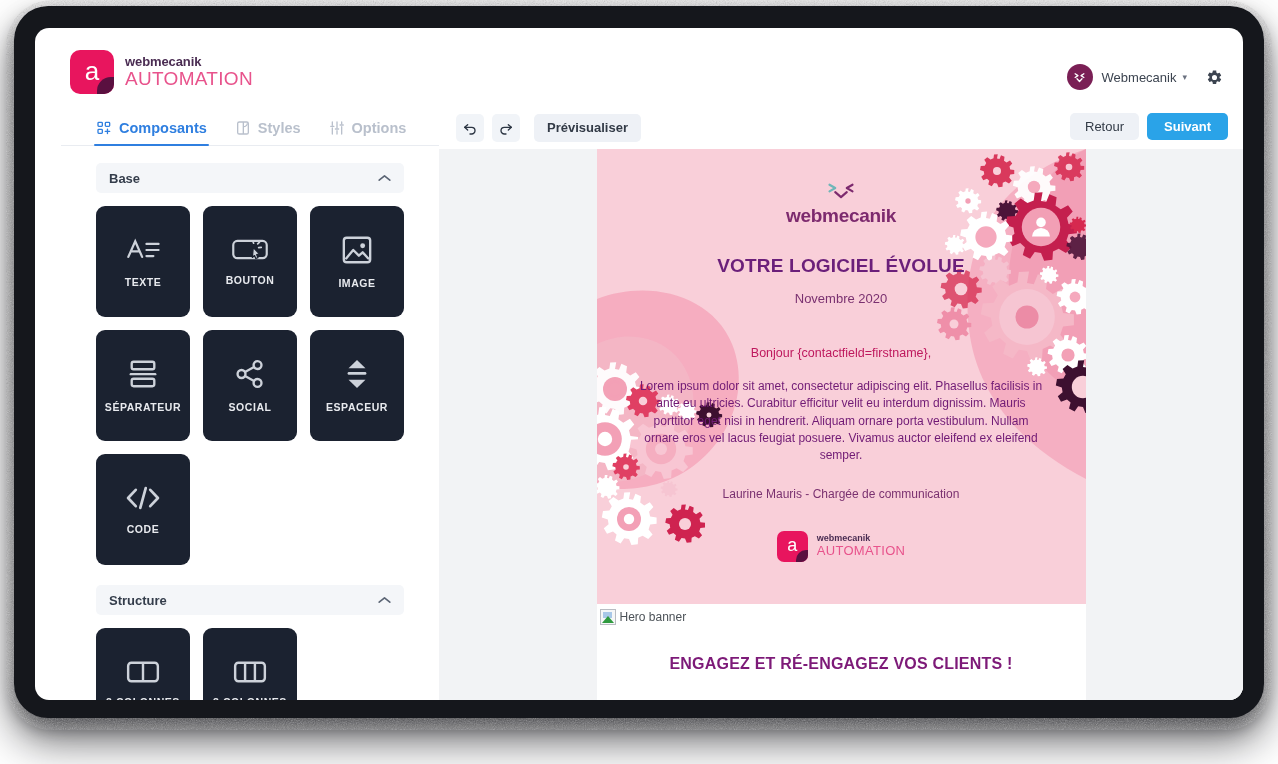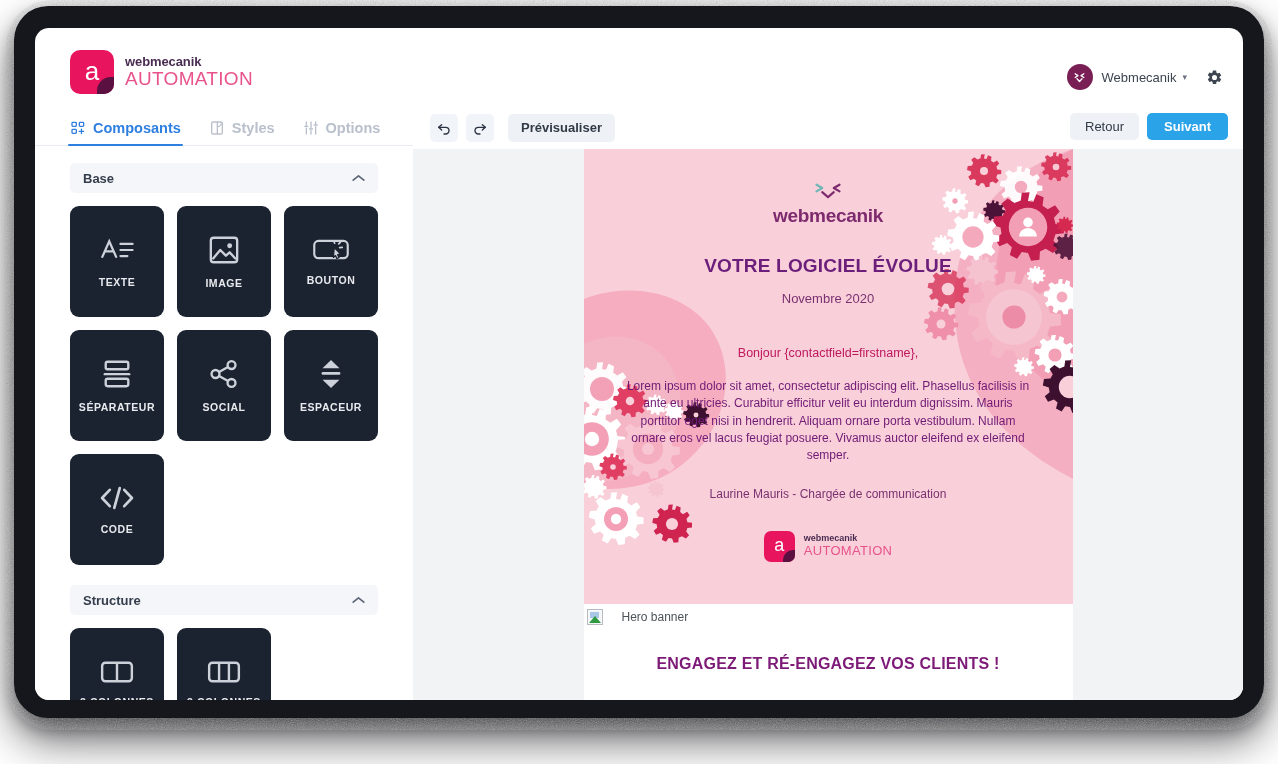--- a/index.html
+++ b/index.html
@@ -96,20 +96,21 @@
 
   
   .body-split { flex: 1 1 auto; display: flex; min-height: 0; }
 
   
   .sidebar {
     width: 378px; flex: 0 0 378px;
     background: #ffffff;
     display: flex; flex-direction: column;
     min-height: 0;
+    margin-left: 26px;
   }
   .tabs {
     display: flex; gap: 28px;
     padding: 0 0 0 35px;
     border-bottom: 1px solid #e9ecf1;
     height: 40px; flex: 0 0 40px;
     align-items: flex-end;
   }
   .tab {
     display: flex; align-items: center; gap: 7px;
@@ -272,21 +273,21 @@
     position: absolute; right: 0; bottom: 0;
     width: 12px; height: 12px; background: #5a1040;
     border-top-left-radius: 10px;
   }
   .fl-text { text-align: left; line-height: 1.08; }
   .fl-top { font-size: 9px; font-weight: bold; color: #4a2c52; }
   .fl-bottom { font-size: 13px; color: #e8538c; letter-spacing: 0.3px; }
 
   
   .broken-img {
-    display: flex; align-items: center; gap: 19px;
+    display: flex; align-items: center; gap: 4px;
     padding: 5px 3px 0 3px;
   }
   .broken-icon {
     width: 16px; height: 16px; flex: 0 0 16px;
     border: 1px solid #b9bcc2;
     background: #f6f7f8;
     position: relative; overflow: hidden;
   }
   .broken-icon .mtn {
     position: absolute; left: 1px; bottom: 1px;
@@ -410,35 +411,35 @@
         <div class="tile-grid">
           <div class="tile">
             <svg width="38" height="30" viewBox="0 0 44 34" fill="none" stroke="#cdd2da" stroke-width="2.6" stroke-linecap="round">
               <path d="M5 25 L13 7 L21 25 M8.5 18.5 H17.5"></path>
               <path d="M26 10 H40 M26 17 H40 M26 24 H34"></path>
             </svg>
             <span class="tile-label">TEXTE</span>
           </div>
 
           <div class="tile">
+            <svg width="38" height="26" viewBox="0 0 42 28" fill="none" stroke="#cdd2da" stroke-width="2.4" stroke-linecap="round" stroke-linejoin="round">
+              <rect x="2.5" y="4" width="37" height="19" rx="4.5"></rect>
+              <path d="M25 6.5 L24 4 M29.5 7.2 L31.5 5.2 M30.6 11.4 L33.4 11.1" stroke-width="1.9"></path>
+              <path d="M24.6 11.2 L31.6 18.4 L28.4 19.2 L29.8 22.4 L27.4 23.4 L26 20.2 L23.6 22.2 Z" fill="#cdd2da" stroke="#1b2230" stroke-width="1.4"></path>
+            </svg>
+            <span class="tile-label">BOUTON</span>
+          </div>
+
+          <div class="tile">
             <svg width="32" height="32" viewBox="0 0 34 34" fill="none" stroke="#cdd2da" stroke-width="2.5" stroke-linejoin="round">
               <rect x="3" y="4" width="28" height="26" rx="3"></rect>
               <circle cx="23" cy="12.5" r="2.6" fill="#cdd2da" stroke="none"></circle>
               <path d="M5.5 26 L13 17 L19 23 L23 19.5 L29 26" stroke-linecap="round"></path>
             </svg>
             <span class="tile-label">IMAGE</span>
-          </div>
-
-          <div class="tile">
-            <svg width="38" height="26" viewBox="0 0 42 28" fill="none" stroke="#cdd2da" stroke-width="2.4" stroke-linecap="round" stroke-linejoin="round">
-              <rect x="2.5" y="4" width="37" height="19" rx="4.5"></rect>
-              <path d="M25 6.5 L24 4 M29.5 7.2 L31.5 5.2 M30.6 11.4 L33.4 11.1" stroke-width="1.9"></path>
-              <path d="M24.6 11.2 L31.6 18.4 L28.4 19.2 L29.8 22.4 L27.4 23.4 L26 20.2 L23.6 22.2 Z" fill="#cdd2da" stroke="#1b2230" stroke-width="1.4"></path>
-            </svg>
-            <span class="tile-label">BOUTON</span>
           </div>
 
           <div class="tile">
             <svg width="32" height="32" viewBox="0 0 34 34" fill="none" stroke="#cdd2da" stroke-width="2.5" stroke-linejoin="round">
               <rect x="5" y="4" width="24" height="8" rx="2"></rect>
               <path d="M4 17.2 H30" stroke-linecap="round"></path>
               <rect x="5" y="22" width="24" height="8" rx="2"></rect>
             </svg>
             <span class="tile-label">SÉPARATEUR</span>
           </div>

